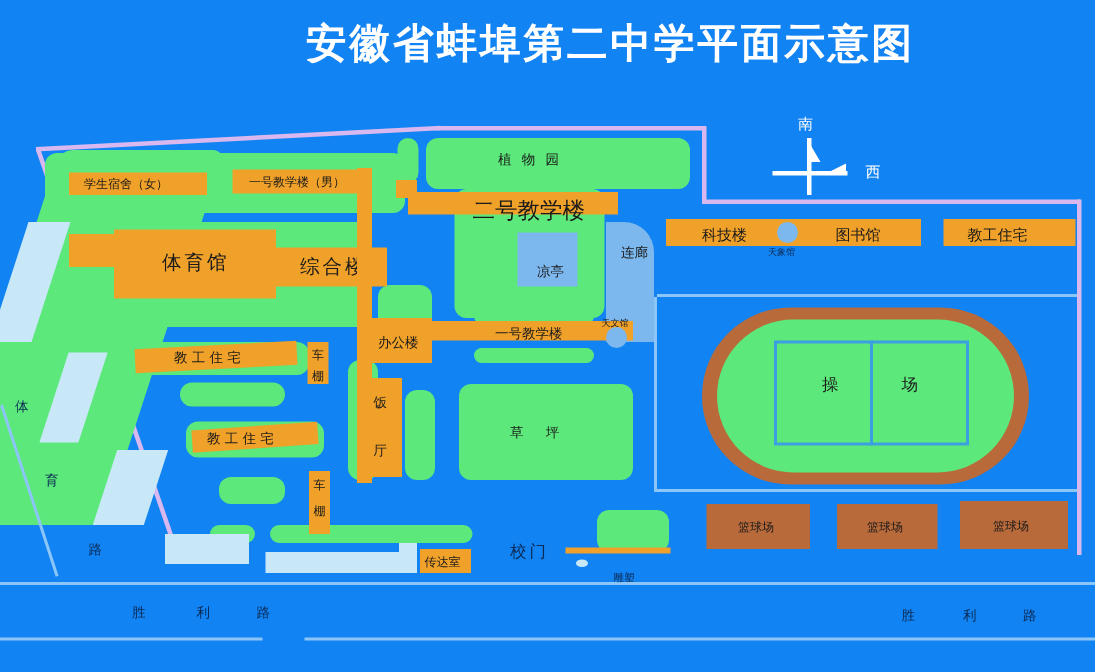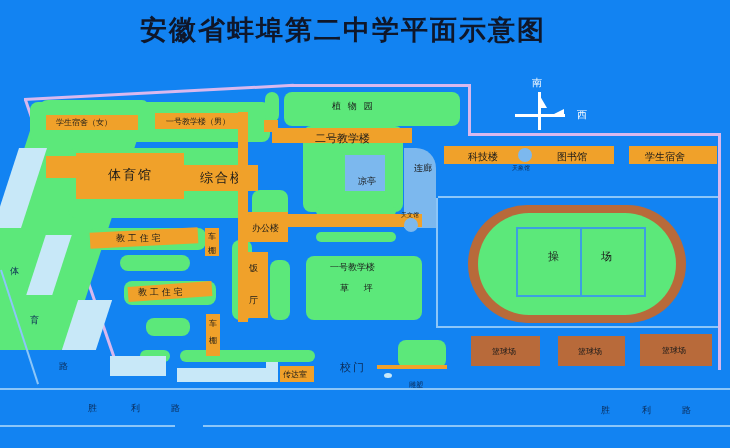--- a/index.html
+++ b/index.html
@@ -5,22 +5,22 @@
   html, body { margin: 0; padding: 0; }
   body {
     width: 730px; height: 448px; overflow: hidden;
     background: #1283f2;
     font-family: "DejaVu Sans", sans-serif;
     position: relative;
   }
   .abs { position: absolute; }
   .title {
     position: absolute; left: 140px; top: 10px; width: 470px; height: 40px;
-    color: #0f172a; font-size: 27px; font-weight: bold; letter-spacing: 2px;
-    font-family: "DejaVu Serif", serif; text-align: left; line-height: 40px;
+    color: #ffffff; font-size: 27px; font-weight: bold; letter-spacing: 2px;
+    font-family: "DejaVu Serif", serif; text-align: right; line-height: 40px;
   }
   .bldg { position: absolute; background: #f0a12a; }
   .green { position: absolute; background: #5ce87a; border-radius: 8px; }
   .lightblue { position: absolute; background: #c8e8f8; }
   .paleblue { position: absolute; background: #7cb8ee; }
   .court { position: absolute; background: #b86a3a; }
   .lbl {
     position: absolute; color: #1a1a1a; font-size: 12px; white-space: nowrap;
     font-family: "DejaVu Serif", serif; letter-spacing: 2px;
   }
@@ -97,41 +97,41 @@
 <div class="bldg" style="left:76px;top:153px;width:108px;height:46px;"></div>
 <div class="bldg" style="left:46px;top:156px;width:30px;height:22px;"></div>
 <div class="lbl" style="left:108px;top:166px;font-size:13px;">体育馆</div>
 
 <div class="bldg" style="left:184px;top:165px;width:74px;height:26px;"></div>
 <div class="lbl" style="left:200px;top:169px;font-size:13px;">综合楼</div>
 
 <div class="bldg" style="left:238px;top:112px;width:10px;height:210px;"></div>
 
 <div class="bldg" style="left:272px;top:128px;width:140px;height:15px;"></div>
-<div class="lbl sm" style="left:315px;top:131px;font-size:11px;">二号教学楼</div>
+<div class="lbl sm" style="left:315px;top:131px;font-size:15px;">二号教学楼</div>
 <div class="bldg" style="left:264px;top:120px;width:14px;height:12px;"></div>
 
 <div class="lbl" style="left:332px;top:100px;font-size:9px;">植 物 园</div>
 <div class="lbl sm" style="left:358px;top:175px;font-size:9px;">凉亭</div>
 <div class="lbl sm" style="left:414px;top:162px;font-size:9px;">连廊</div>
 
 <div class="bldg" style="left:444px;top:146px;width:170px;height:18px;"></div>
 <div class="lbl sm" style="left:468px;top:150px;font-size:10px;">科技楼</div>
 <div class="lbl sm" style="left:557px;top:150px;font-size:10px;">图书馆</div>
 <div class="abs" style="left:518px;top:148px;width:14px;height:14px;background:#7cb8ee;border-radius:50%;"></div>
 <div class="lbl sm" style="left:512px;top:164px;font-size:6px;color:#0b2a55;">天象馆</div>
 
 <div class="bldg" style="left:629px;top:146px;width:88px;height:18px;"></div>
-<div class="lbl sm" style="left:645px;top:150px;font-size:10px;">学生宿舍</div>
+<div class="lbl sm" style="left:645px;top:150px;font-size:10px;">教工住宅</div>
 
 <div class="bldg" style="left:240px;top:212px;width:48px;height:30px;"></div>
 <div class="lbl sm" style="left:252px;top:222px;font-size:9px;">办公楼</div>
 
 <div class="bldg" style="left:286px;top:214px;width:136px;height:13px;"></div>
-<div class="lbl sm" style="left:330px;top:216px;font-size:9px;margin-top:45px;">一号教学楼</div>
+<div class="lbl sm" style="left:330px;top:216px;font-size:9px;">一号教学楼</div>
 <div class="abs" style="left:404px;top:218px;width:14px;height:14px;background:#7cb8ee;border-radius:50%;"></div>
 <div class="lbl sm" style="left:401px;top:211px;font-size:6px;">天文馆</div>
 
 <div class="bldg" style="left:238px;top:252px;width:30px;height:66px;"></div>
 <div class="lbl sm" style="left:249px;top:262px;font-size:9px;">饭</div>
 <div class="lbl sm" style="left:249px;top:294px;font-size:9px;">厅</div>
 
 <div class="lbl" style="left:340px;top:282px;font-size:9px;letter-spacing:6px;">草 坪</div>
 
 <div class="bldg" style="left:90px;top:230px;width:108px;height:16px;transform:rotate(-3deg);"></div>

